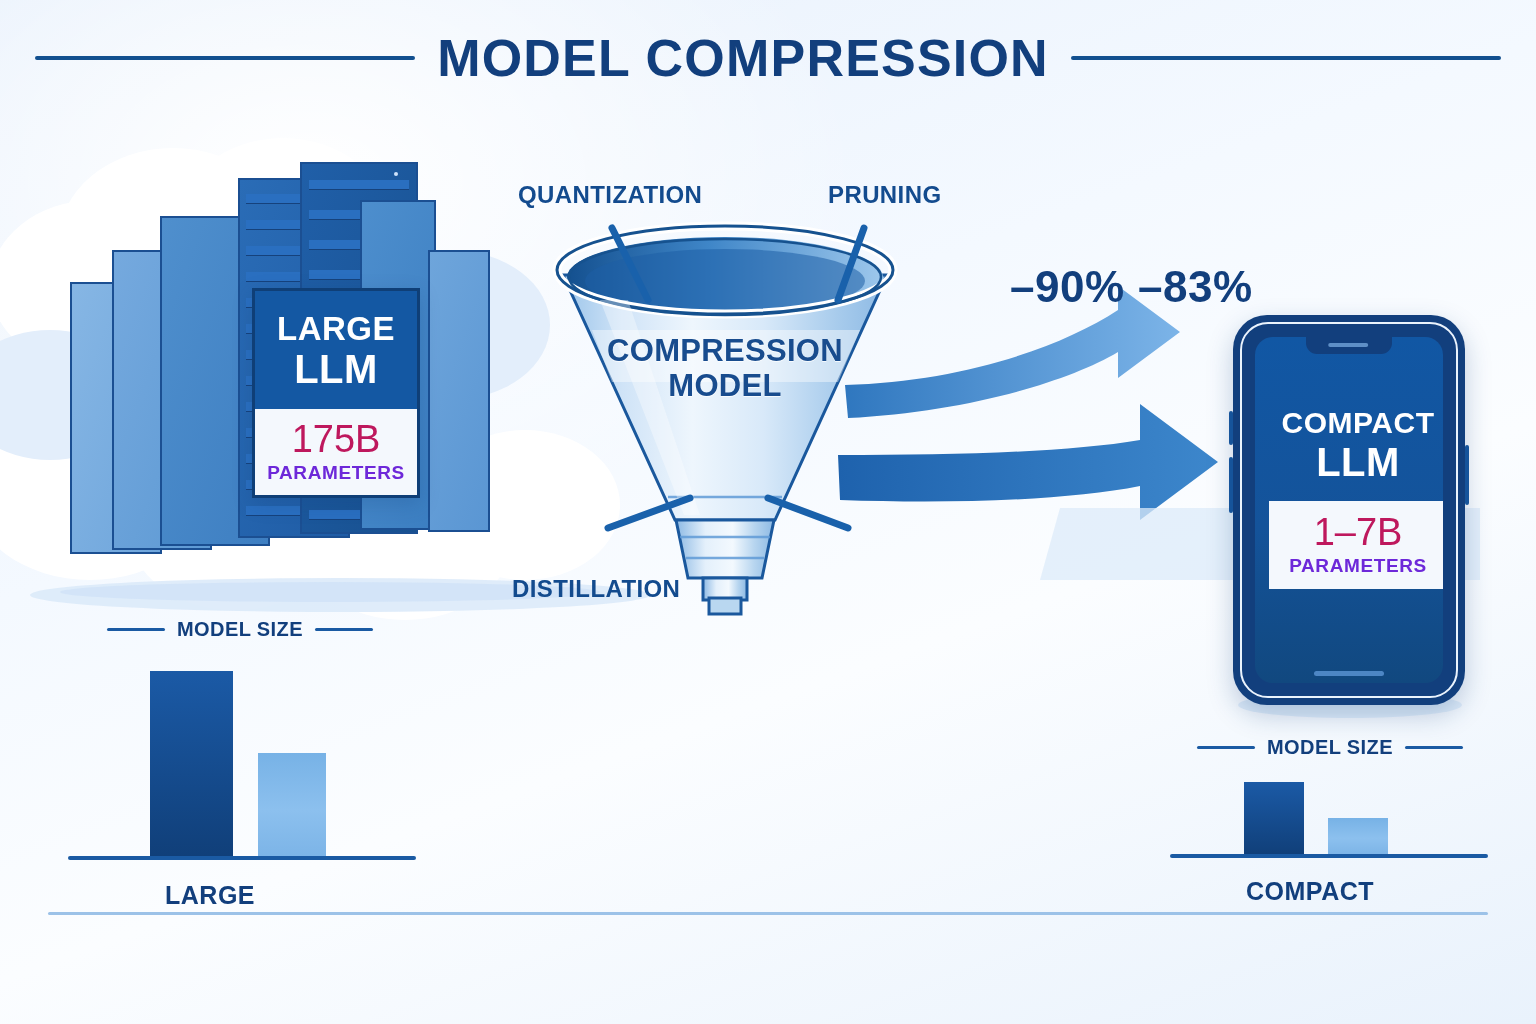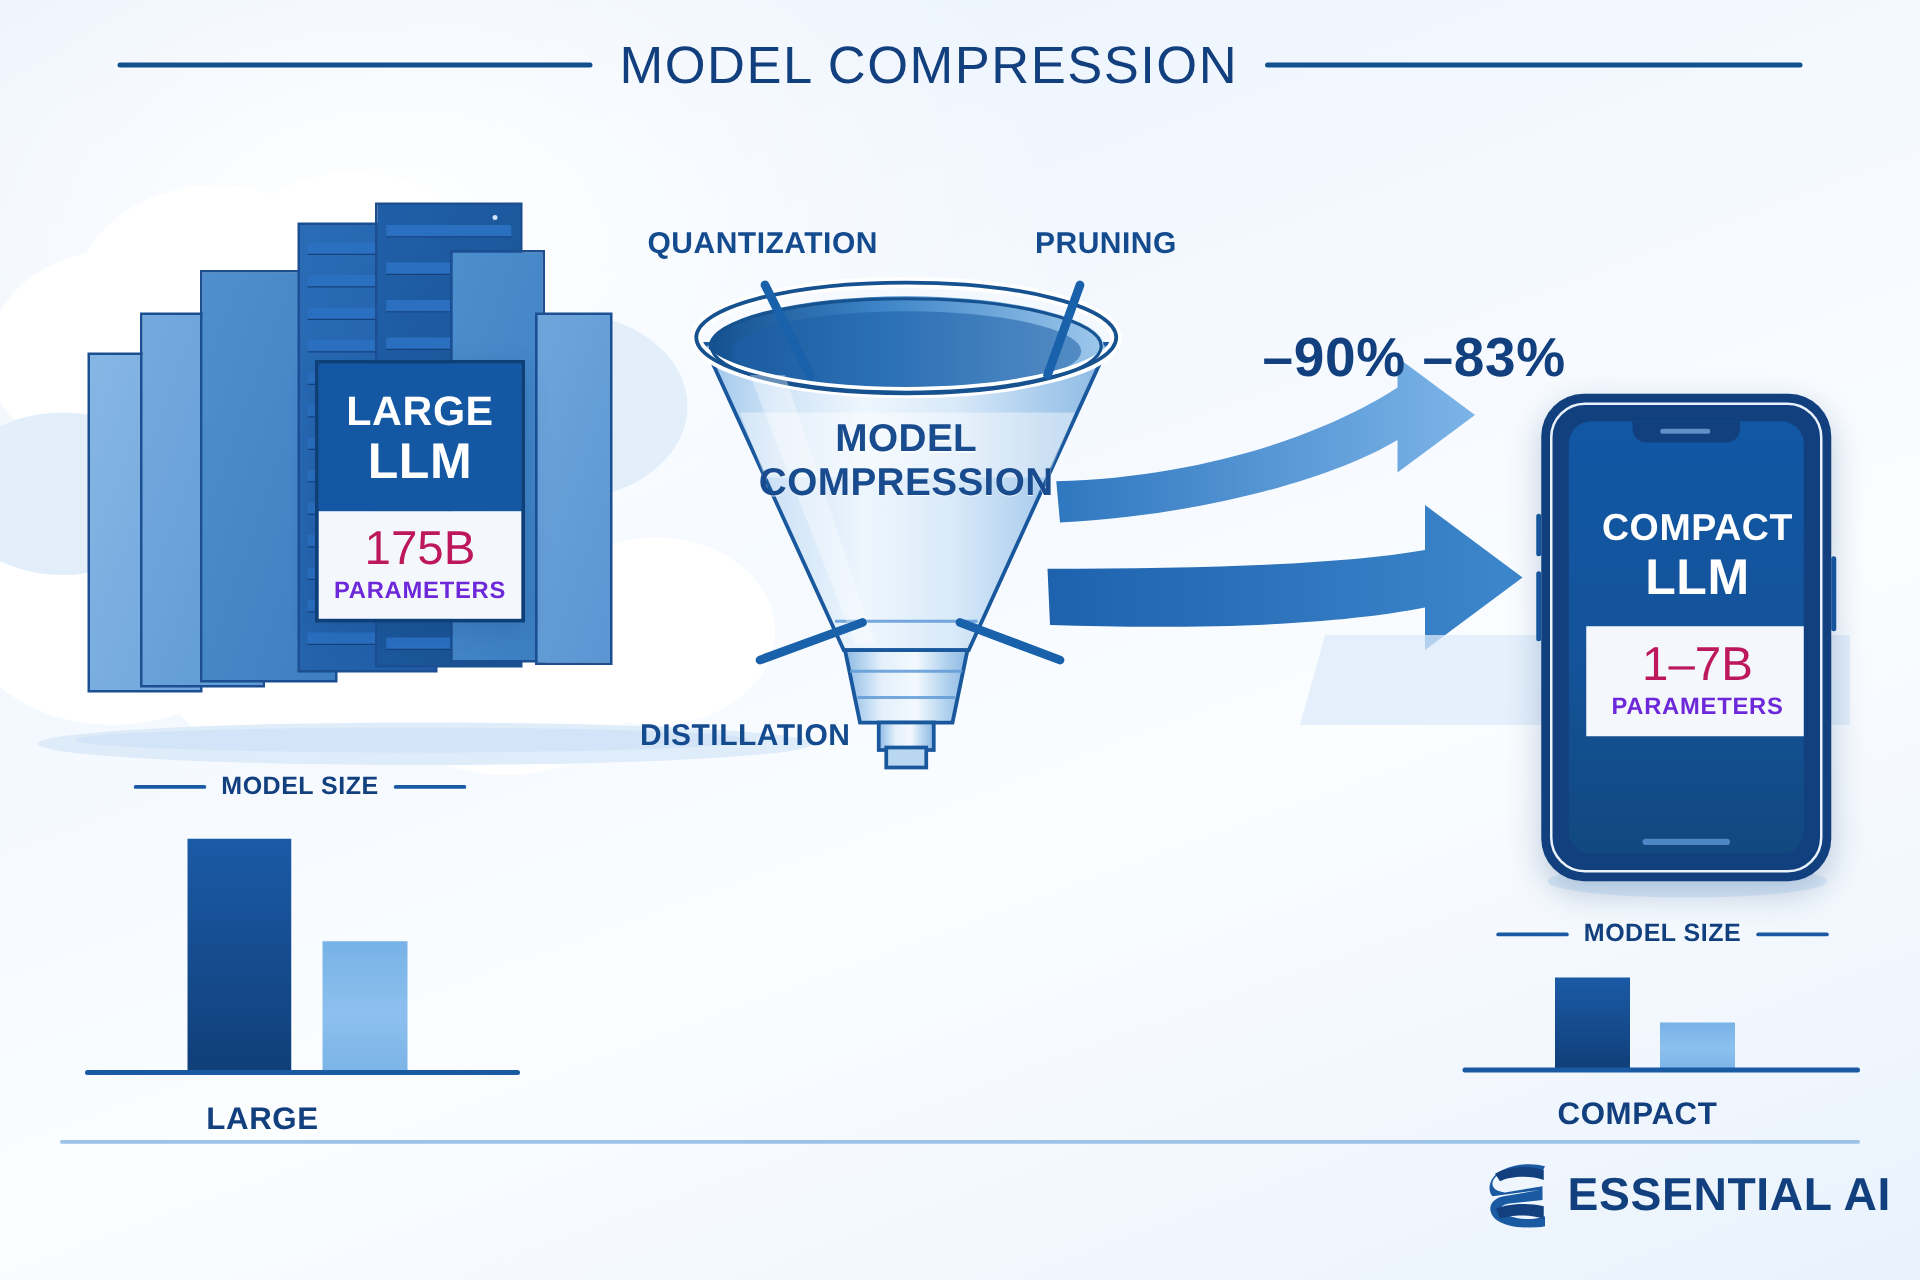--- a/index.html
+++ b/index.html
@@ -29,22 +29,22 @@
     gap: 22px;
   }
   .title-rule {
     height: 4px;
     background: #12508f;
     border-radius: 2px;
   }
   .title-rule.left  { width: 380px; }
   .title-rule.right { width: 430px; }
   .title-text {
-    font-size: 42px;
-    font-weight: 400;
+    font-size: 52px;
+    font-weight: 700;
     letter-spacing: 1.2px;
     color: #123f7d;
     white-space: nowrap;
   }
 
   
   .cloud {
     position: absolute;
     background: #ffffff;
     border-radius: 50%;
@@ -397,22 +397,22 @@
       <path d="M 600,300 L 628,300 L 700,515 L 684,515 Z" fill="#ffffff" opacity=".35"></path>
     </g>
 
     <line x1="612" y1="228" x2="648" y2="300" stroke="#1961ab" stroke-width="7" stroke-linecap="round"></line>
     <line x1="864" y1="228" x2="838" y2="300" stroke="#1961ab" stroke-width="7" stroke-linecap="round"></line>
     <line x1="608" y1="528" x2="690" y2="498" stroke="#1961ab" stroke-width="7" stroke-linecap="round"></line>
     <line x1="848" y1="528" x2="768" y2="498" stroke="#1961ab" stroke-width="7" stroke-linecap="round"></line>
   </svg>
 
   <div class="funnel-text" style="left:560px; top:334px;">
+    <div>COMPRESSION</div>
     <div>MODEL</div>
-    <div>COMPRESSION</div>
   </div>
 
   <div class="flabel" style="left:518px; top:182px;">QUANTIZATION</div>
   <div class="flabel" style="left:828px; top:182px;">PRUNING</div>
   <div class="flabel" style="left:512px; top:576px;">DISTILLATION</div>
 
   <div class="pct" style="left:1010px; top:262px;">–90%</div>
   <div class="pct" style="left:1138px; top:262px;">–83%</div>
 
   <div>
@@ -468,22 +468,14 @@
     <div class="plot" style="height:82px; margin-top:14px;">
       <div class="bar dark" style="left:74px;  width:60px; height:73px;"></div>
       <div class="bar light" style="left:158px; width:60px; height:37px;"></div>
     </div>
     <div class="axis" style="left:0px; top:118px; width:318px;"></div>
     <div class="chart-foot" style="margin-top:22px; width:280px;">COMPACT</div>
   </div>
 
   <div class="bottom-rule"></div>
 
-  <div class="logo">
-    <svg width="50" height="52" viewBox="0 0 50 52">
-      <path d="M44 7 C30 3, 14 5, 7 11 C1 17, 4 23, 14 24 L44 19 L44 30 L16 33 C8 35, 9 41, 18 43 C27 46, 38 46, 46 43 L46 51 C33 54, 14 52, 6 45 C-1 38, 2 29, 13 27 L42 22 L4 27 C-1 21, 2 11, 12 6 C22 1, 36 0, 46 3 Z" fill="#1a5aa3"></path>
-      <path d="M6 9 C16 3, 33 2, 45 6 L45 14 C33 10, 18 11, 10 15 Z" fill="#123f7d"></path>
-      <path d="M7 37 C16 33, 32 32, 45 35 L45 45 C33 41, 18 42, 10 45 Z" fill="#123f7d"></path>
-    </svg>
-    <div class="logo-text">ESSENTIAL AI</div>
-  </div>
 
 </div>
 
 </body></html>

